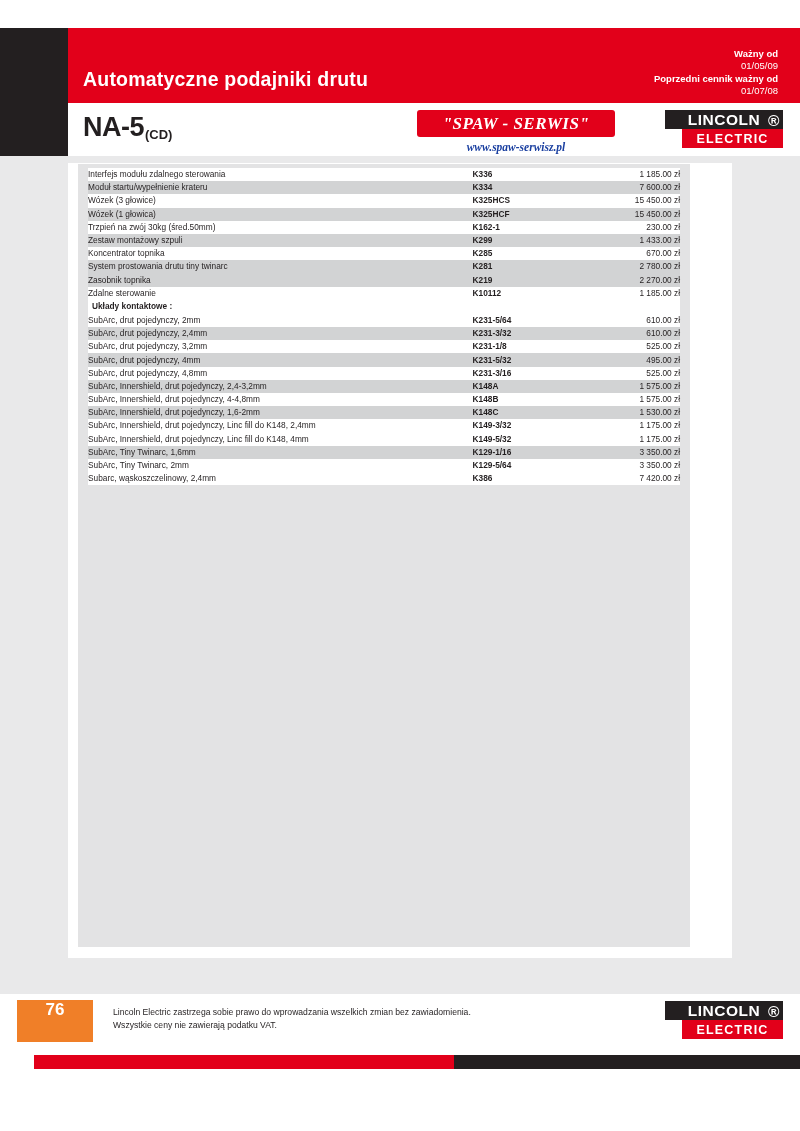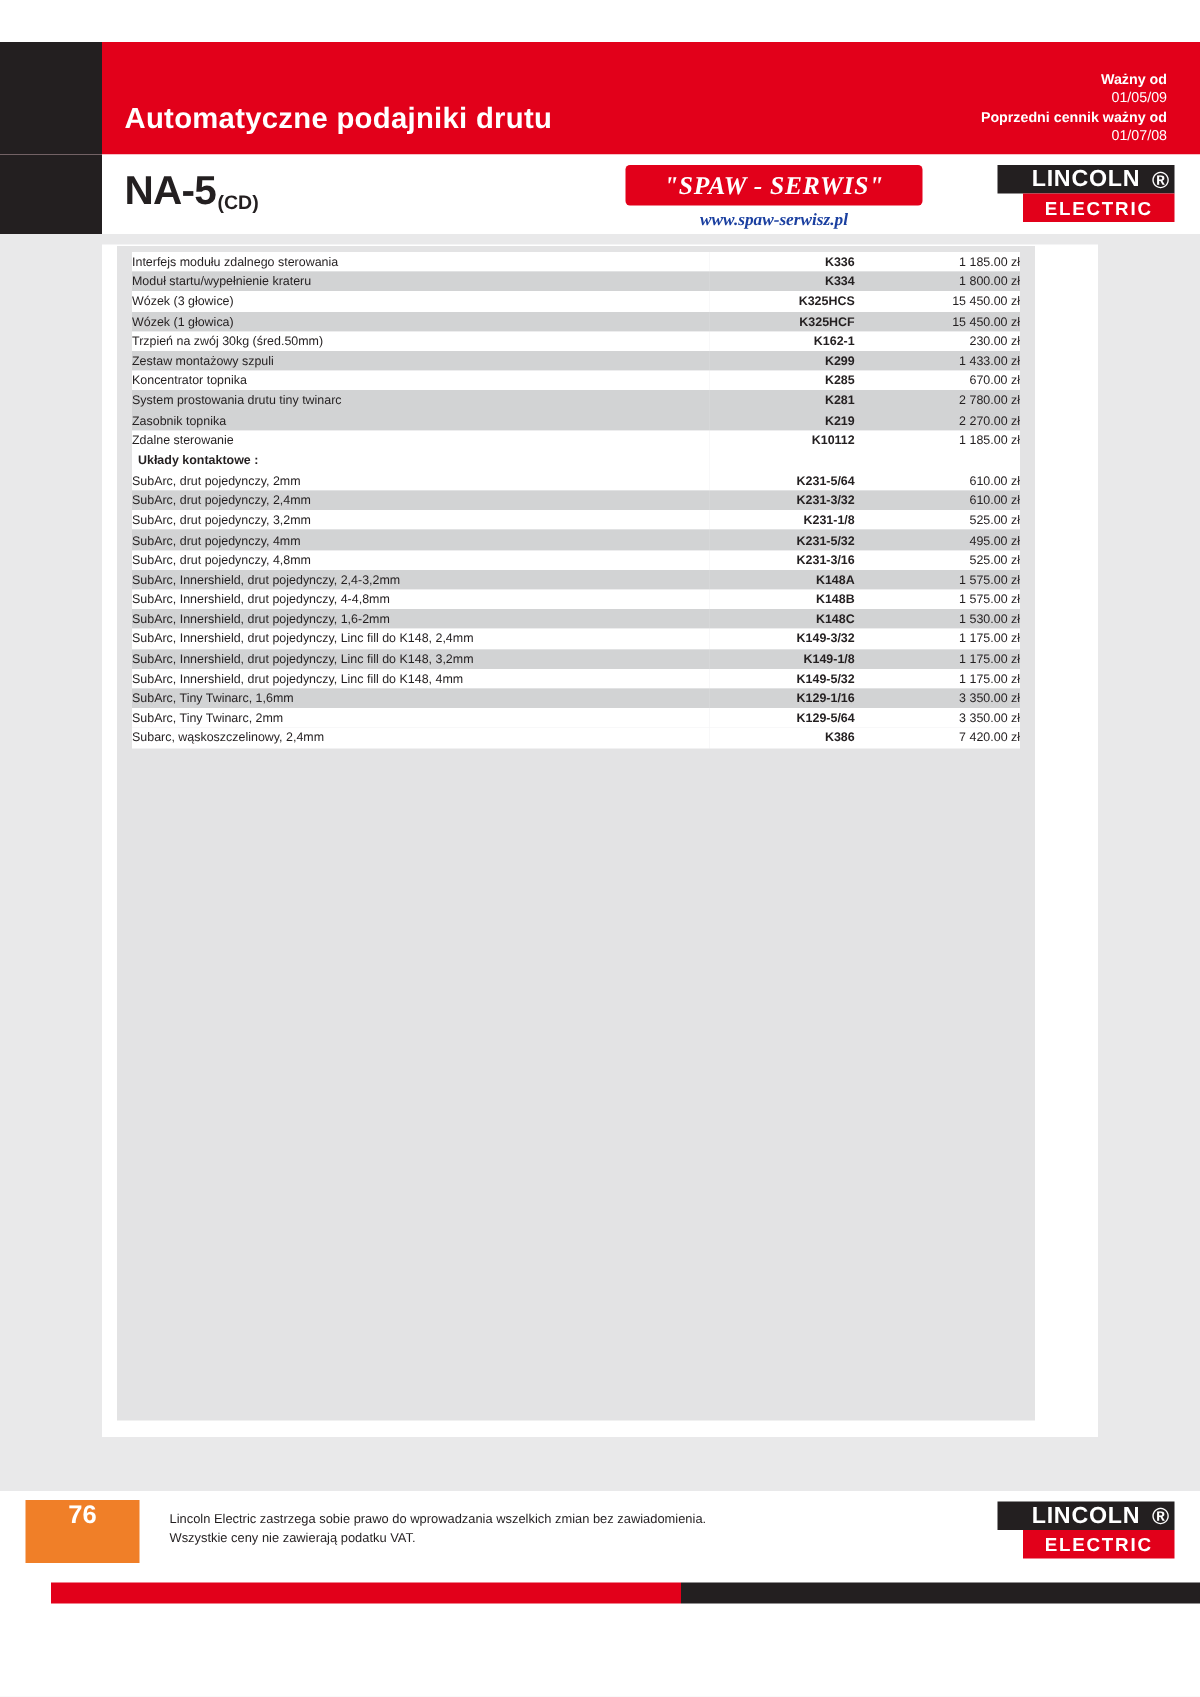--- a/index.html
+++ b/index.html
@@ -128,21 +128,21 @@
     border-collapse: collapse;
     font-size: 8.3px;
   }
   table.price td {
     padding: 1px 0 1px 0;
     height: 13.2px;
     vertical-align: middle;
     line-height: 11px;
   }
   td.name { padding-left: 16px; width: 356px; }
-  td.code { width: 90px; font-weight: bold; text-align: right; }
+  td.code { width: 90px; font-weight: bold; text-align: left; }
   td.price { width: 102px; text-align: right; padding-right: 5px; }
   tr.alt td { background: #d2d3d4; }
   tr.plain td { background: #ffffff; }
   tr.section td {
     background: #ffffff;
     font-weight: bold;
     padding-left: 4px;
     height: 14px;
   }
   tr.section td.name { padding-left: 4px; }
@@ -238,21 +238,21 @@
 <table class="price">
   <tbody>
       <tr class="plain">
         <td class="name">Interfejs modułu zdalnego sterowania</td>
         <td class="code">K336</td>
         <td class="price">1 185.00 zł</td>
       </tr>
       <tr class="alt">
         <td class="name">Moduł startu/wypełnienie krateru</td>
         <td class="code">K334</td>
-        <td class="price">1 800.00 zł</td>
+        <td class="price">7 600.00 zł</td>
       </tr>
       <tr class="plain">
         <td class="name">Wózek (3 głowice)</td>
         <td class="code">K325HCS</td>
         <td class="price">15 450.00 zł</td>
       </tr>
       <tr class="alt">
         <td class="name">Wózek (1 głowica)</td>
         <td class="code">K325HCF</td>
         <td class="price">15 450.00 zł</td>
@@ -328,25 +328,20 @@
         <td class="price">1 575.00 zł</td>
       </tr>
       <tr class="alt">
         <td class="name">SubArc, Innershield,  drut pojedynczy, 1,6-2mm</td>
         <td class="code">K148C</td>
         <td class="price">1 530.00 zł</td>
       </tr>
       <tr class="plain">
         <td class="name">SubArc, Innershield,  drut pojedynczy, Linc fill do K148, 2,4mm</td>
         <td class="code">K149-3/32</td>
-        <td class="price">1 175.00 zł</td>
-      </tr>
-      <tr class="alt">
-        <td class="name">SubArc, Innershield,  drut pojedynczy, Linc fill do K148, 3,2mm</td>
-        <td class="code">K149-1/8</td>
         <td class="price">1 175.00 zł</td>
       </tr>
       <tr class="plain">
         <td class="name">SubArc, Innershield,  drut pojedynczy, Linc fill do K148, 4mm</td>
         <td class="code">K149-5/32</td>
         <td class="price">1 175.00 zł</td>
       </tr>
       <tr class="alt">
         <td class="name">SubArc, Tiny Twinarc, 1,6mm</td>
         <td class="code">K129-1/16</td>

